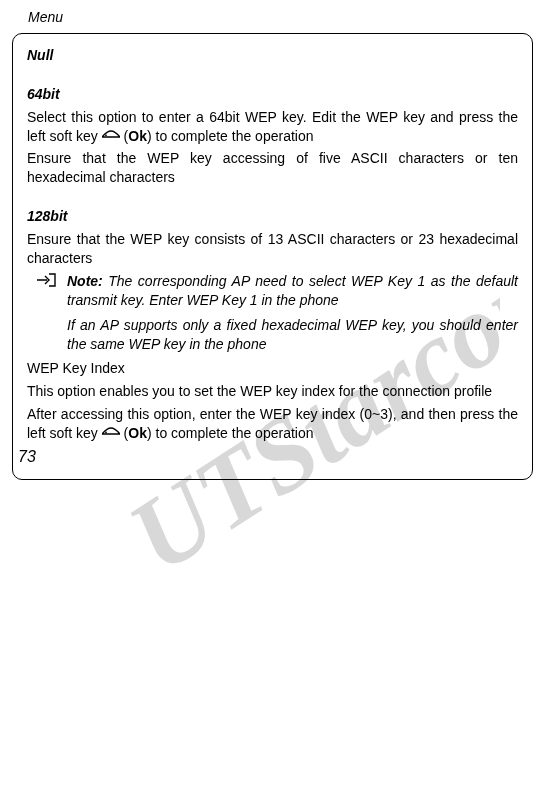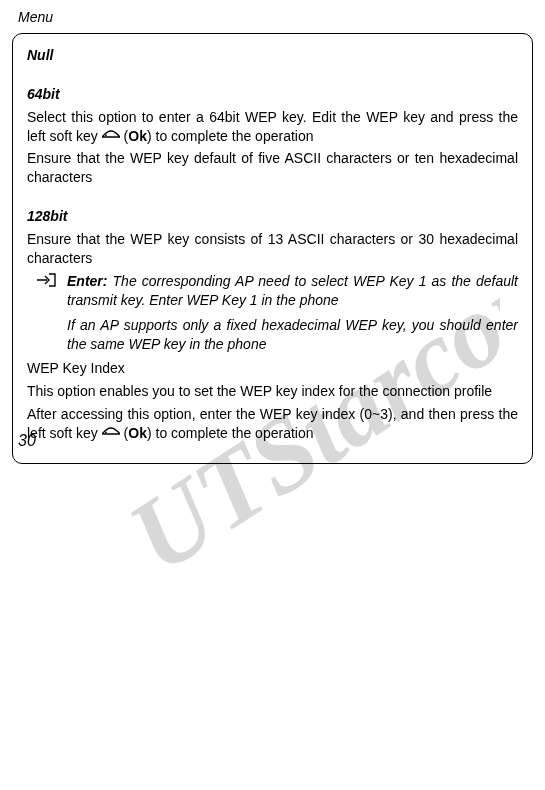--- a/index.html
+++ b/index.html
@@ -33,28 +33,28 @@
     font-size: 105px;
     fill: #888;
     opacity: 0.32;
   }
   .page {
     position: relative;
     z-index: 1;
   }
   .header-title {
     font-style: italic;
-    padding: 8px 18px 6px 18px;
+    padding: 8px 18px 6px 28px;
     font-size: 14px;
   }
   .frame {
     border: 1.5px solid #000;
     border-radius: 10px;
     margin: 0 12px;
-    padding: 12px 14px 16px 14px;
+    padding: 12px 14px 32px 14px;
   }
   .section-heading {
     font-weight: bold;
     font-style: italic;
     margin-top: 20px;
     margin-bottom: 4px;
   }
   .section-heading.first { margin-top: 0; }
   .body-text { text-align: justify; margin-bottom: 4px; }
   .softkey-icon {
@@ -110,38 +110,38 @@
 
     <div class="section-heading first">Null</div>
 
     <div class="section-heading">64bit</div>
     <div class="body-text">
       <span>Select this option to enter a 64bit WEP key. Edit the WEP key and press the left soft key </span><span class="softkey-icon"><svg viewBox="0 0 18 14">
             <path d="M0 7 Q5 1 9 1 Q13 1 18 7 Q13 7 9 7 Q5 7 0 7 Z" fill="none" stroke="#000" stroke-width="1.3"></path>
             <circle cx="4" cy="5.3" r="0.9" fill="#000"></circle>
           </svg></span><span> (</span><strong>Ok</strong><span>) to complete the operation</span>
     </div>
-    <div class="body-text">Ensure that the WEP key default of five ASCII characters or ten hexadecimal characters</div>
+    <div class="body-text">Ensure that the WEP key accessing of five ASCII characters or ten hexadecimal characters</div>
 
     <div class="section-heading">128bit</div>
-    <div class="body-text">Ensure that the WEP key consists of 13 ASCII characters or 30 hexadecimal characters</div>
+    <div class="body-text">Ensure that the WEP key consists of 13 ASCII characters or 23 hexadecimal characters</div>
 
     <div class="note-block">
       <span class="note-marker"><svg viewBox="0 0 22 16">
             <path d="M2 8 L12 8 M10 4 L14 8 L10 12 M14 2 L20 2 L20 14 L14 14" fill="none" stroke="#000" stroke-width="1.4"></path>
           </svg></span>
-      <strong>Enter:</strong><span> The corresponding AP need to select WEP Key 1 as the default transmit key. Enter WEP Key 1 in the phone</span>
+      <strong>Note:</strong><span> The corresponding AP need to select WEP Key 1 as the default transmit key. Enter WEP Key 1 in the phone</span>
     </div>
     <div class="note-block">If an AP supports only a fixed hexadecimal WEP key, you should enter the same WEP key in the phone</div>
 
     <div class="wep-subhead">WEP Key Index</div>
     <div class="body-text">This option enables you to set the WEP key index for the connection profile</div>
     <div class="body-text">
       <span>After accessing this option, enter the WEP key index (0~3), and then press the left soft key </span><span class="softkey-icon"><svg viewBox="0 0 18 14">
             <path d="M0 7 Q5 1 9 1 Q13 1 18 7 Q13 7 9 7 Q5 7 0 7 Z" fill="none" stroke="#000" stroke-width="1.3"></path>
             <circle cx="4" cy="5.3" r="0.9" fill="#000"></circle>
           </svg></span><span> (</span><strong>Ok</strong><span>) to complete the operation</span>
     </div>
 
   </div>
 
-  <div class="page-number">30</div>
+  <div class="page-number">73</div>
 </div>
 
 </body></html>

